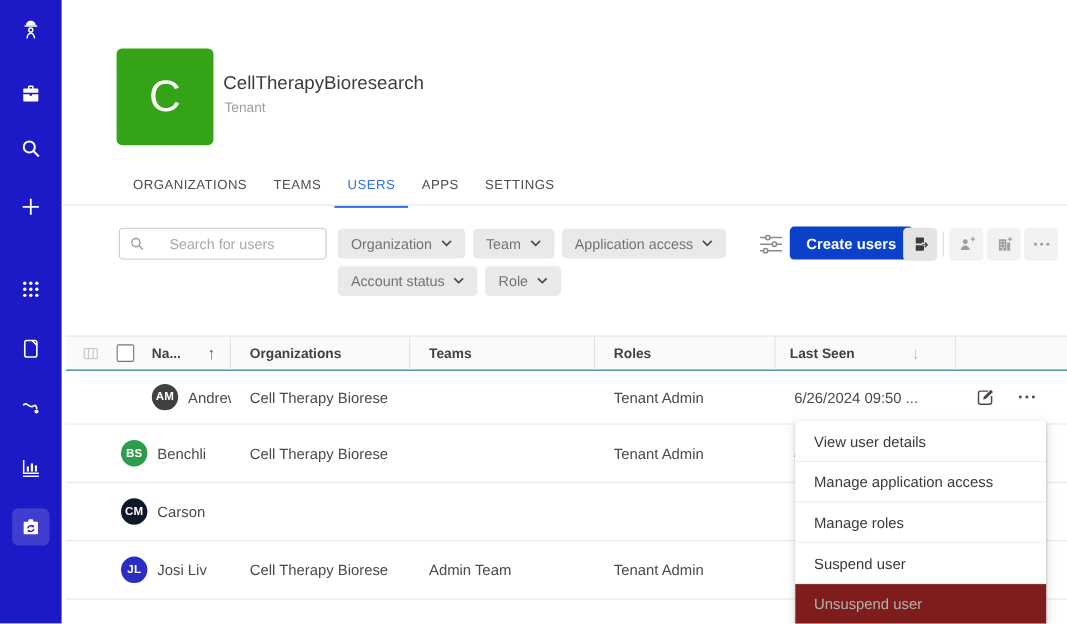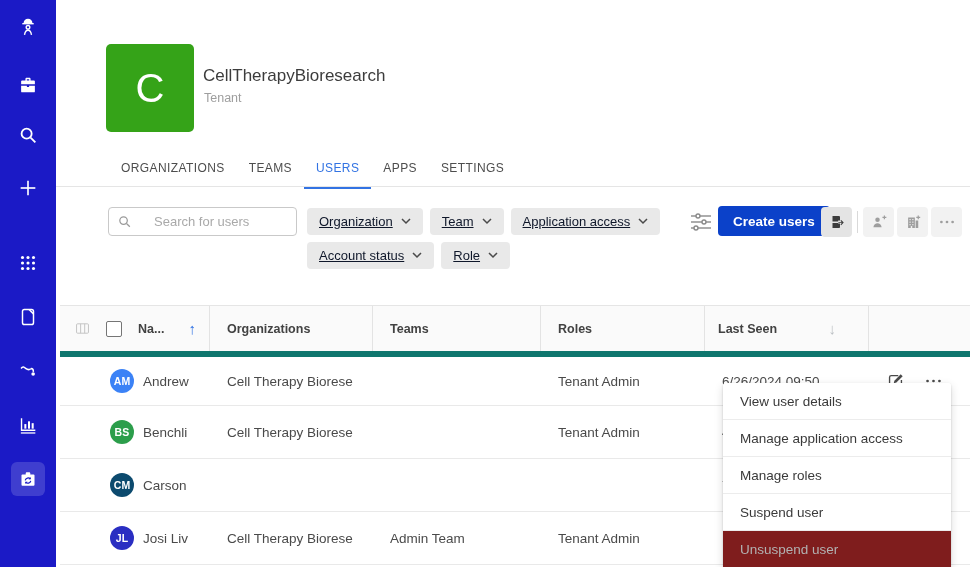--- a/index.html
+++ b/index.html
@@ -31,35 +31,35 @@
   .search-box { position:absolute; left:108px; top:207px; width:189px; height:29px;
                 border:1px solid #c9c9c9; border-radius:4px; display:flex; align-items:center;
                 padding:0 8px; gap:22px; background:#fff; }
   .search-box input { border:none; outline:none; flex:1; font-size:13px; min-width:0;
                       font-family:"Liberation Sans",sans-serif; color:#3c3c3c; }
   .search-box input::placeholder { color:#a9a9a9; }
   .chips-row { position:absolute; display:flex; gap:7px; }
   .chips-row.r1 { left:307px; top:208px; }
   .chips-row.r2 { left:307px; top:242px; }
   .chip { display:inline-flex; align-items:center; gap:8px; background:#e9e9e9; border-radius:4px;
-          height:27px; padding:0 12px; font-size:13px; color:#0f172a; cursor:pointer; white-space:nowrap;text-decoration:underline; }
+          height:27px; padding:0 12px; font-size:13px; color:#737373; cursor:pointer; white-space:nowrap; }
   .sliders-btn { position:absolute; left:690px; top:212px; width:22px; height:20px; cursor:pointer; }
   .create-btn { position:absolute; left:718px; top:206px; height:30px; padding:0 15px;
                 border:none; border-radius:4px; color:#fff; font-size:13.5px; font-weight:700;
                 font-family:"Liberation Sans",sans-serif; cursor:pointer; }
   .sq-btn { position:absolute; top:207px; width:31px; height:30px; border:none; border-radius:4px;
             display:flex; align-items:center; justify-content:center; cursor:pointer; }
   .sq-btn.export { left:821px; background:#e4e4e4; }
   .sq-btn.ghost { background:#f2f2f2; cursor:default; }
   .toolbar-vdivider { position:absolute; left:857px; top:211px; width:1px; height:22px; background:#d9d9d9; }
 
   
   .table { position:absolute; left:60px; top:305px; width:910px; }
   .tgrid { display:grid; grid-template-columns:150px 163px 168px 164px 164px 1fr; }
-  .thead { background:#fafafa; border-top:1px solid #e5e5e5; border-bottom:6px solid #0f766e; height:52px; }
+  .thead { background:#fafafa; border-top:1px solid #e5e5e5; border-bottom:1px solid #0f766e; height:32px; }
   .thead .cell { display:flex; align-items:center; font-size:12.5px; font-weight:700; color:#424242;
                  padding-left:17px; border-right:1px solid #e3e3e3; }
   .thead .cell:last-child { border-right:none; }
   .thead .c-sel { padding-left:15px; gap:16px; }
   .trow { height:53px; border-bottom:1px solid #e9e9e9; }
   .trow .cell { display:flex; align-items:center; font-size:13.5px; color:#4a4a4a; padding-left:17px;
                 overflow:hidden; white-space:nowrap; }
   .trow .c-user { padding-left:50px; gap:9px; }
   .avatar { width:24px; height:24px; min-width:24px; border-radius:50%; display:flex; align-items:center;
             justify-content:center; color:#fff; font-size:10.5px; font-weight:700; letter-spacing:.2px; }
@@ -290,21 +290,21 @@
       <div class="cell">Roles</div>
       <div class="cell" style="padding-left:13px">
         <span>Last Seen</span>
         <span class="sort-desc">↓</span>
       </div>
       <div class="cell"></div>
     </div>
 
     <div class="tgrid trow" style="height:49px">
       <div class="cell c-user">
-        <span class="avatar" style="background-color: #3b82f6;">AM</span>
+        <span class="avatar" style="background-color: #404040; margin-left: 28px;">AM</span>
         <span class="uname">Andrew</span>
       </div>
       <div class="cell">Cell Therapy Biorese</div>
       <div class="cell"></div>
       <div class="cell">Tenant Admin</div>
       <div class="cell c-date">6/26/2024 09:50 ...</div>
       <div class="cell c-actions">
         <button class="icon-btn">
           <svg viewBox="0 0 24 24" width="19" height="19" fill="none" stroke="#4a4a4a" stroke-width="1.7">
               <path d="M15.5 4.5H6.7a2.2 2.2 0 0 0-2.2 2.2v10.6a2.2 2.2 0 0 0 2.2 2.2h10.6a2.2 2.2 0 0 0 2.2-2.2V10"></path>
@@ -328,21 +328,21 @@
       </div>
       <div class="cell">Cell Therapy Biorese</div>
       <div class="cell"></div>
       <div class="cell">Tenant Admin</div>
       <div class="cell c-date">4</div>
       <div class="cell c-actions"></div>
     </div>
 
     <div class="tgrid trow">
       <div class="cell c-user">
-        <span class="avatar" style="background-color: #0c4a6e;">CM</span>
+        <span class="avatar" style="background-color: #0f172a;">CM</span>
         <span class="uname">Carson</span>
       </div>
       <div class="cell"></div>
       <div class="cell"></div>
       <div class="cell"></div>
       <div class="cell c-date">7</div>
       <div class="cell c-actions"></div>
     </div>
 
     <div class="tgrid trow">

